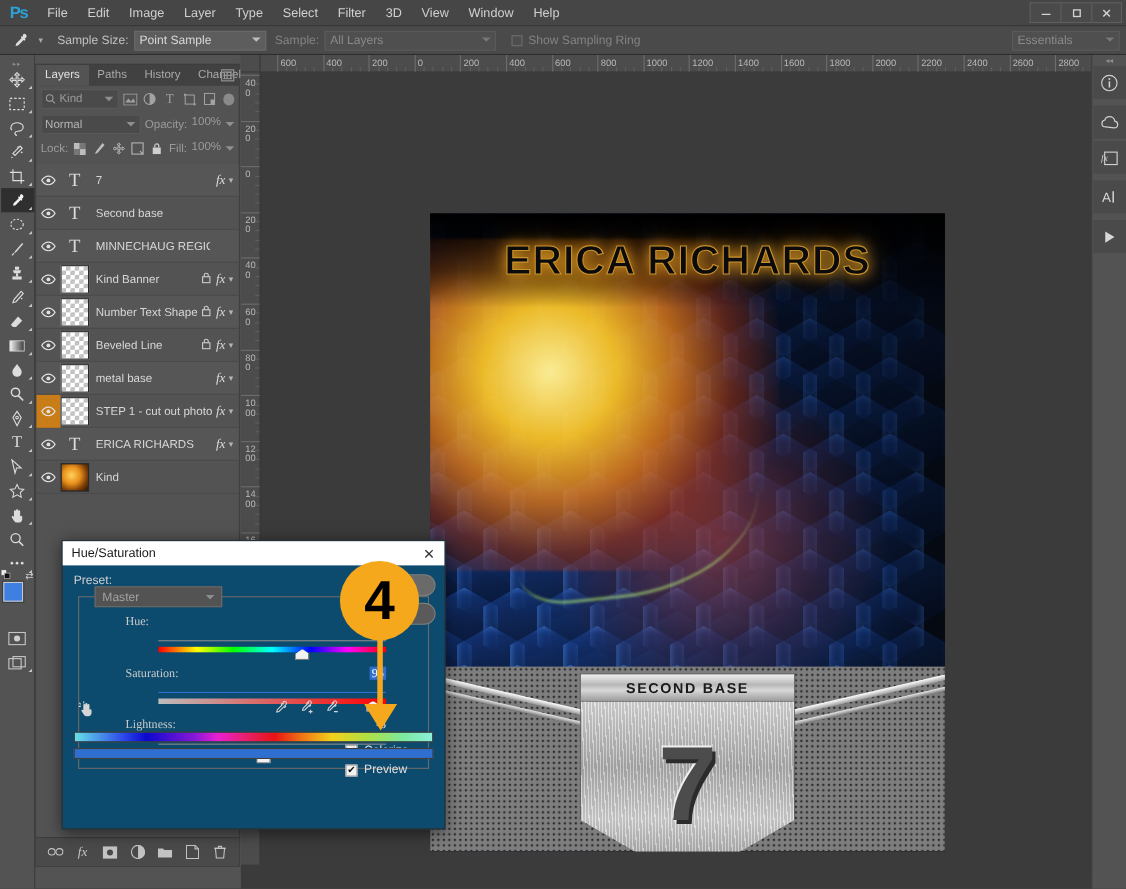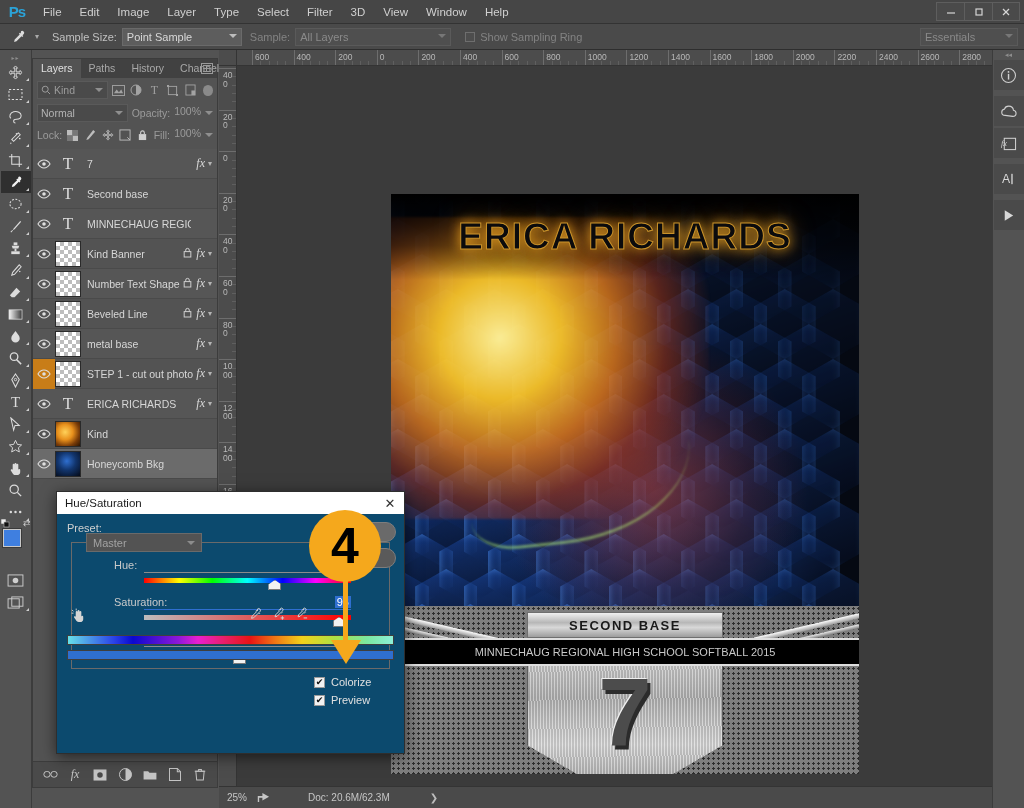--- a/index.html
+++ b/index.html
@@ -197,21 +197,21 @@
   .row label { font-size:11px; color:#cfcfcf; }
   .presetsel { width:196px; height:19px; background:#5e5e5e; border:1px solid #6d6d6d; margin-left:8px;
      position:relative; display:flex; align-items:center; padding-left:6px; color:#e2e2e2; font-size:11px; }
   .presetsel .car { position:absolute; right:6px; top:7px; border-left:4px solid transparent;
      border-right:4px solid transparent; border-top:4px solid #cdcdcd; }
   .fieldset { border:1px solid #6a6a6a; margin:6px 4px 0; padding:16px 8px 8px; position:relative; }
   .mastersel { position:absolute; left:14px; top:-10px; width:116px; height:19px; background:#535353;
      border:1px solid #6a6a6a; display:flex; align-items:center; padding-left:6px; color:#a2a2a2; font-size:11px; }
   .mastersel .car { position:absolute; right:6px; top:7px; border-left:4px solid transparent;
      border-right:4px solid transparent; border-top:4px solid #8c8c8c; }
-  .slrow { display:flex; align-items:flex-end; margin-bottom:1px; }
+  .slrow { display:flex; align-items:flex-end; margin-bottom:11px;font-family:Liberation Serif, serif; }
   .slrow .lab { width:86px; font-size:11px; color:#cacaca; padding-left:34px; }
   .slval { flex:1; text-align:right; font-size:11px; color:#e8e8e8; padding-right:30px; }
   .slval .box { background:#2f6fd0; color:#fff; padding:0 2px; }
   .slunder { height:1px; background:#8b8b8b; margin:0 30px 4px 64px; }
   .track { position:relative; height:7px; margin:0 30px 12px 64px; }
   .track .bar { position:absolute; left:0; right:0; top:1px; height:5px; }
   .hue-bar { background:linear-gradient(90deg,#ff0000,#ffff00 17%,#00ff00 33%,#00ffff 50%,#0000ff 67%,#ff00ff 83%,#ff0000); }
   .sat-bar { background:linear-gradient(90deg,#bdbdbd,#ff0000); }
   .lit-bar { background:linear-gradient(90deg,#000,#ffffff); }
   .knob { position:absolute; top:3px; width:13px; height:10px; margin-left:-6px;
@@ -708,31 +708,20 @@
         </div>
         <div class="layer">
           <div class="eye">
             <svg width="14" height="10" viewBox="0 0 15 10">
               <path d="M7.5 .8C3.6 .8 1 5 1 5s2.6 4.2 6.5 4.2S14 5 14 5 11.4 .8 7.5 .8z" fill="none" stroke="#e0e0e0" stroke-width="1.1"></path>
               <circle cx="7.5" cy="5" r="1.9" fill="#e0e0e0"></circle>
             </svg>
           </div>
           <div class="thumb img-ball"></div>
           <div class="lname">Kind</div>
-          <span style="width: 26px;"></span>
-        </div>
-        <div class="layer selected">
-          <div class="eye">
-            <svg width="14" height="10" viewBox="0 0 15 10">
-              <path d="M7.5 .8C3.6 .8 1 5 1 5s2.6 4.2 6.5 4.2S14 5 14 5 11.4 .8 7.5 .8z" fill="none" stroke="#e0e0e0" stroke-width="1.1"></path>
-              <circle cx="7.5" cy="5" r="1.9" fill="#e0e0e0"></circle>
-            </svg>
-          </div>
-          <div class="thumb img-hc"></div>
-          <div class="lname">Honeycomb Bkg</div>
           <span style="width: 26px;"></span>
         </div>
       </div>
 
     <div class="panel-footer">
       <div class="pf">
         <svg width="15" height="9" viewBox="0 0 16 10">
             <rect x=".6" y="1.6" width="7" height="6.4" rx="3.2" fill="none" stroke="#c4c4c4" stroke-width="1.1"></rect>
             <rect x="8.4" y="1.6" width="7" height="6.4" rx="3.2" fill="none" stroke="#c4c4c4" stroke-width="1.1"></rect>
           </svg>
@@ -1119,36 +1108,23 @@
         <div class="art-stripeL2"></div>
         <div class="art-stripeR"></div>
         <div class="art-stripeR2"></div>
 
         <div class="art-shield">
           <div class="art-shield-num">7</div>
         </div>
         <div class="art-bannerbox" style="z-index:5">
           <span>SECOND BASE</span>
         </div>
-        <div class="art-blackstrip">
-          <span>MINNECHAUG REGIONAL HIGH SCHOOL SOFTBALL 2015</span>
-        </div>
-      </div>
-    </div>
-
-    <div class="statusbar">
-      <span>25%</span>
-      <span>
-        <svg width="13" height="12" viewBox="0 0 14 13">
-            <path d="M.8 12V5.5h5V2.2L13 6.3 5.8 10.4V7.3h-3.5V12z" fill="#c6c6c6"></path>
-          </svg>
-      </span>
-      <span style="margin-left:28px">Doc: 20.6M/62.3M</span>
-      <span style="margin-left:30px;color:#bdbdbd">❯</span>
-    </div>
+      </div>
+    </div>
+
   </div>
 
   <div class="dlg">
     <div class="dlg-title">
       <span>Hue/Saturation</span>
       <span class="dlg-close">✕</span>
     </div>
     <div class="dlg-body">
       <div class="row">
         <label>Preset:</label>

